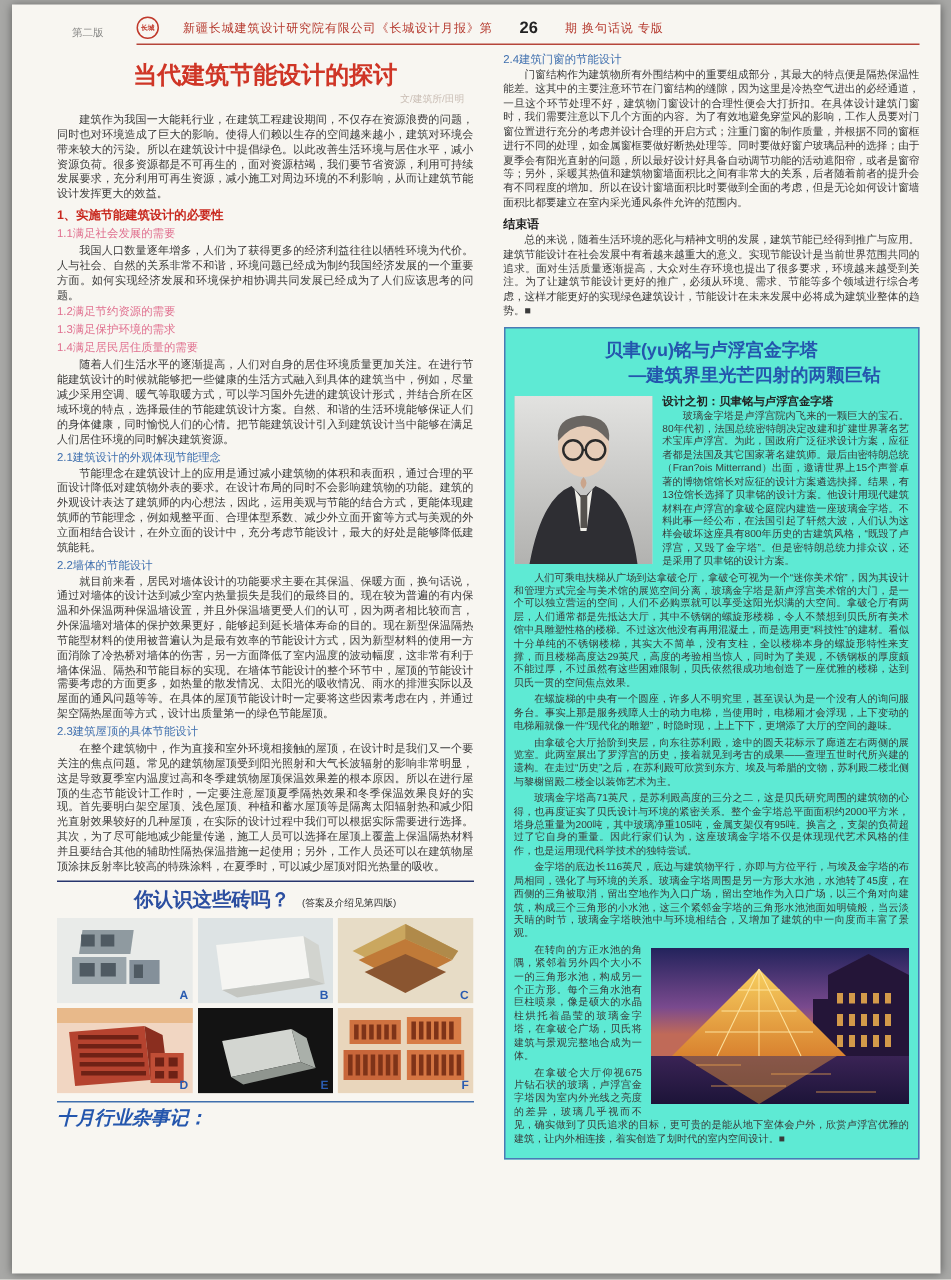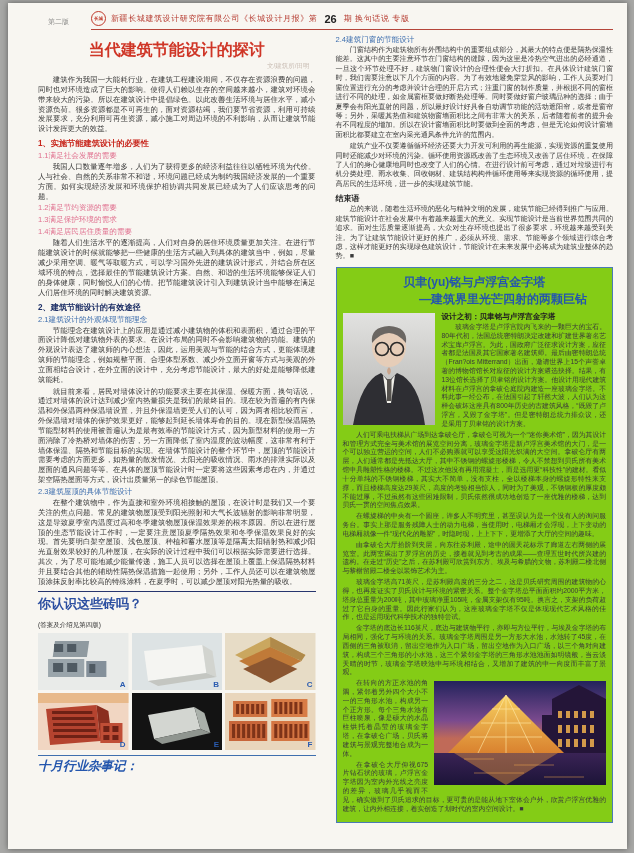--- a/index.html
+++ b/index.html
@@ -14,21 +14,21 @@
     background:#f8f6f1;
     box-shadow:0 0 6px rgba(0,0,0,.45);
     overflow:hidden;
     padding:8px 14px 6px 30px;
     box-sizing:border-box;
   }
   
   .masthead-row{display:flex;align-items:flex-end;margin-bottom:4px;}
   .mast-edition{font-size:7px;color:#8a8a88;margin:0 22px 3px 10px;white-space:nowrap;}
   .mast-center{
-    flex:1;display:flex;align-items:center;gap:5px;
+    flex:1;display:flex;align-items:center;gap:16px;
     border-bottom:1.5px solid #b5453a;padding-bottom:3px;
   }
   .logo{
     width:13px;height:13px;border-radius:50%;
     border:1.5px solid #c0392b;color:#c0392b;
     font-size:4.5px;display:flex;align-items:center;justify-content:center;
     font-weight:bold;flex:0 0 auto;
   }
   .mast-text{font-size:8px;color:#b5392e;letter-spacing:.6px;white-space:nowrap;}
   .issue-no{font-size:11px;font-weight:bold;color:#222;padding:0 2px;}
@@ -38,38 +38,38 @@
   
   .art-title{color:#cf3526;font-size:16px;font-weight:bold;text-align:center;margin:6px 0 0;}
   .byline{font-size:6.5px;color:#c9bdb4;text-align:right;margin:1px 6px 4px 0;}
   p.body{font-size:7.4px;line-height:1.33;color:#3a3a3a;margin:0 0 2px;text-indent:2em;text-align:justify;}
   .h-red{color:#c8281e;font-size:8.2px;font-weight:bold;margin:4px 0 1px;}
   .h-pink{color:#e0708f;font-size:7.6px;margin:2px 0 1px;}
   .h-navy{color:#1d2f66;font-size:8.2px;font-weight:bold;margin:4px 0 1px;}
   .h-blue{color:#3f6fae;font-size:7.6px;margin:2px 0 1px;}
   
   .rule-navy{border:none;border-top:1.5px solid #27356e;margin:4px 0 3px;}
-  .bricks-head{display:flex;align-items:baseline;justify-content:center;gap:8px;margin:1px 0 3px;flex-direction:column;}
+  .bricks-head{display:flex;align-items:baseline;justify-content:center;gap:8px;margin:1px 0 3px;}
   .bricks-title{color:#2b4ea0;font-size:13px;font-weight:bold;}
   .bricks-note{font-size:6.5px;color:#333;}
   .bricks-grid{display:grid;grid-template-columns:repeat(3,1fr);gap:3px;}
   .brick-cell{position:relative;height:57px;overflow:hidden;}
   .brick-cell svg{display:block;width:100%;height:100%;}
   .brick-label{position:absolute;right:3px;bottom:1px;color:#2b5cb0;font-size:8px;font-weight:bold;}
   
   .news-rule{border:none;border-top:1.5px solid #3f6fae;margin:5px 0 2px;}
   .news-title{color:#2456ad;font-size:12.5px;font-weight:bold;font-style:italic;margin:1px 0 3px;}
   
   .col-right p.body{font-size:7.1px;}
   .col-right .h-blue{margin-top:1px;}
   .h-black{color:#222;font-size:8px;font-weight:bold;margin:4px 0 1px;}
   
   .box{
     border:1.8px solid #4a7ab5;margin-top:5px;padding:5px 6px 6px;
-    background:#84cc16;
+    background:#5eead4;
   }
   .box-title1{color:#2456ad;font-size:12px;font-weight:bold;text-align:center;margin:1px 0 0;}
   .box-title2{color:#2456ad;font-size:12px;font-weight:bold;text-align:right;margin:0 19px 4px 0;}
   .box p.bp{font-size:6.8px;line-height:1.3;color:#3a3a3a;margin:0 0 2px;text-indent:2em;text-align:justify;}
   .box-h{color:#222;font-size:7.6px;font-weight:bold;margin:2px 0 1px;}
   .portrait{
     float:left;width:92px;height:112px;margin:1px 7px 2px 0;
     background:#ccc;overflow:hidden;
   }
   .portrait svg{display:block;width:100%;height:100%;}
@@ -104,24 +104,24 @@
 
       <div class="h-red">1、实施节能建筑设计的必要性</div>
 
       <div class="h-pink">1.1满足社会发展的需要</div>
       <p class="body">我国人口数量逐年增多，人们为了获得更多的经济利益往往以牺牲环境为代价。人与社会、自然的关系非常不和谐，环境问题已经成为制约我国经济发展的一个重要方面。如何实现经济发展和环境保护相协调共同发展已经成为了人们应该思考的问题。</p>
       <div class="h-pink">1.2满足节约资源的需要</div>
       <div class="h-pink">1.3满足保护环境的需求</div>
       <div class="h-pink">1.4满足居民居住质量的需要</div>
       <p class="body">随着人们生活水平的逐渐提高，人们对自身的居住环境质量更加关注。在进行节能建筑设计的时候就能够把一些健康的生活方式融入到具体的建筑当中，例如，尽量减少采用空调、暖气等取暖方式，可以学习国外先进的建筑设计形式，并结合所在区域环境的特点，选择最佳的节能建筑设计方案。自然、和谐的生活环境能够保证人们的身体健康，同时愉悦人们的心情。把节能建筑设计引入到建筑设计当中能够在满足人们居住环境的同时解决建筑资源。</p>
 
-      <div class="h-navy">2、建筑节能设计的有效途径</div>
 
       <div class="h-blue">2.1建筑设计的外观体现节能理念</div>
       <p class="body">节能理念在建筑设计上的应用是通过减小建筑物的体积和表面积，通过合理的平面设计降低对建筑物外表的要求。在设计布局的同时不会影响建筑物的功能。建筑的外观设计表达了建筑师的内心想法，因此，运用美观与节能的结合方式，更能体现建筑师的节能理念，例如规整平面、合理体型系数、减少外立面开窗等方式与美观的外立面相结合设计，在外立面的设计中，充分考虑节能设计，最大的好处是能够降低建筑能耗。</p>
+      <div class="h-blue">2.2墙体的节能设计</div>
       <p class="body">就目前来看，居民对墙体设计的功能要求主要在其保温、保暖方面，换句话说，通过对墙体的设计达到减少室内热量损失是我们的最终目的。现在较为普遍的有内保温和外保温两种保温墙设置，并且外保温墙更受人们的认可，因为两者相比较而言，外保温墙对墙体的保护效果更好，能够起到延长墙体寿命的目的。现在新型保温隔热节能型材料的使用被普遍认为是最有效率的节能设计方式，因为新型材料的使用一方面消除了冷热桥对墙体的伤害，另一方面降低了室内温度的波动幅度，这非常有利于墙体保温、隔热和节能目标的实现。在墙体节能设计的整个环节中，屋顶的节能设计需要考虑的方面更多，如热量的散发情况、太阳光的吸收情况、雨水的排泄实际以及屋面的通风问题等等。在具体的屋顶节能设计时一定要将这些因素考虑在内，并通过架空隔热屋面等方式，设计出质量第一的绿色节能屋顶。</p>
       <div class="h-blue">2.3建筑屋顶的具体节能设计</div>
       <p class="body">在整个建筑物中，作为直接和室外环境相接触的屋顶，在设计时是我们又一个要关注的焦点问题。常见的建筑物屋顶受到阳光照射和大气长波辐射的影响非常明显，这是导致夏季室内温度过高和冬季建筑物屋顶保温效果差的根本原因。所以在进行屋顶的生态节能设计工作时，一定要注意屋顶夏季隔热效果和冬季保温效果良好的实现。首先要明白架空屋顶、浅色屋顶、种植和蓄水屋顶等是隔离太阳辐射热和减少阳光直射效果较好的几种屋顶，在实际的设计过程中我们可以根据实际需要进行选择。其次，为了尽可能地减少能量传递，施工人员可以选择在屋顶上覆盖上保温隔热材料并且要结合其他的辅助性隔热保温措施一起使用；另外，工作人员还可以在建筑物屋顶涂抹反射率比较高的特殊涂料，在夏季时，可以减少屋顶对阳光热量的吸收。</p>
 
       <hr class="rule-navy">
       <div class="bricks-head">
         <span class="bricks-title">你认识这些砖吗？</span>
         <span class="bricks-note">(答案及介绍见第四版)</span>
       </div>
       <div class="bricks-grid">
@@ -235,21 +235,20 @@
       </div>
 
       <hr class="news-rule">
       <div class="news-title">十月行业杂事记：</div>
 
     </div>
 
     <div class="col col-right">
       <div class="h-blue">2.4建筑门窗的节能设计</div>
       <p class="body">门窗结构作为建筑物所有外围结构中的重要组成部分，其最大的特点便是隔热保温性能差。这其中的主要注意环节在门窗结构的缝隙，因为这里是冷热空气进出的必经通道，一旦这个环节处理不好，建筑物门窗设计的合理性便会大打折扣。在具体设计建筑门窗时，我们需要注意以下几个方面的内容。为了有效地避免穿堂风的影响，工作人员要对门窗位置进行充分的考虑并设计合理的开启方式；注重门窗的制作质量，并根据不同的窗框进行不同的处理，如金属窗框要做好断热处理等。同时要做好窗户玻璃品种的选择；由于夏季会有阳光直射的问题，所以最好设计好具备自动调节功能的活动遮阳帘，或者是窗帘等；另外，采暖其热值和建筑物窗墙面积比之间有非常大的关系，后者随着前者的提升会有不同程度的增加。所以在设计窗墙面积比时要做到全面的考虑，但是无论如何设计窗墙面积比都要建立在室内采光通风条件允许的范围内。</p>
-      <p class="body">建筑产业不仅要遵循循环经济还要大力开发可利用的再生能源，实现资源的重复使用同时还能减少对环境的污染。循环使用资源既改善了生态环境又改善了居住环境，在保障了人们的身心健康地同时也改变了人们的心情。在进行设计前可考虑，通过对垃圾进行有机分类处理、雨水收集、回收钢材、建筑结构构件循环使用等来实现资源的循环使用，提高居民的生活环境，进一步的实现建筑节能。</p>
 
       <div class="h-black">结束语</div>
       <p class="body">总的来说，随着生活环境的恶化与精神文明的发展，建筑节能已经得到推广与应用。建筑节能设计在社会发展中有着越来越重大的意义。实现节能设计是当前世界范围共同的追求。面对生活质量逐渐提高，大众对生存环境也提出了很多要求，环境越来越受到关注。为了让建筑节能设计更好的推广，必须从环境、需求、节能等多个领域进行综合考虑，这样才能更好的实现绿色建筑设计，节能设计在未来发展中必将成为建筑业整体的趋势。■</p>
 
       <div class="box">
         <div class="box-title1">贝聿(yu)铭与卢浮宫金字塔</div>
         <div class="box-title2">—建筑界里光芒四射的两颗巨钻</div>
 
         <div class="portrait">
           <svg viewBox="0 0 92 112" preserveAspectRatio="none">

